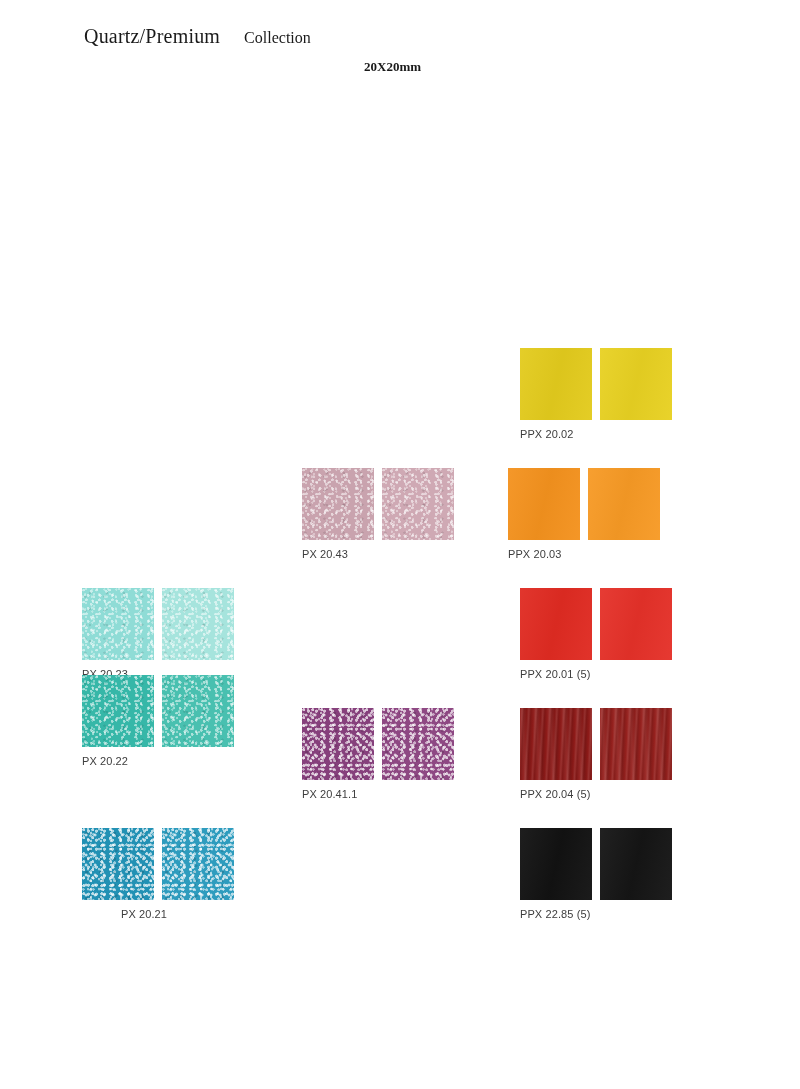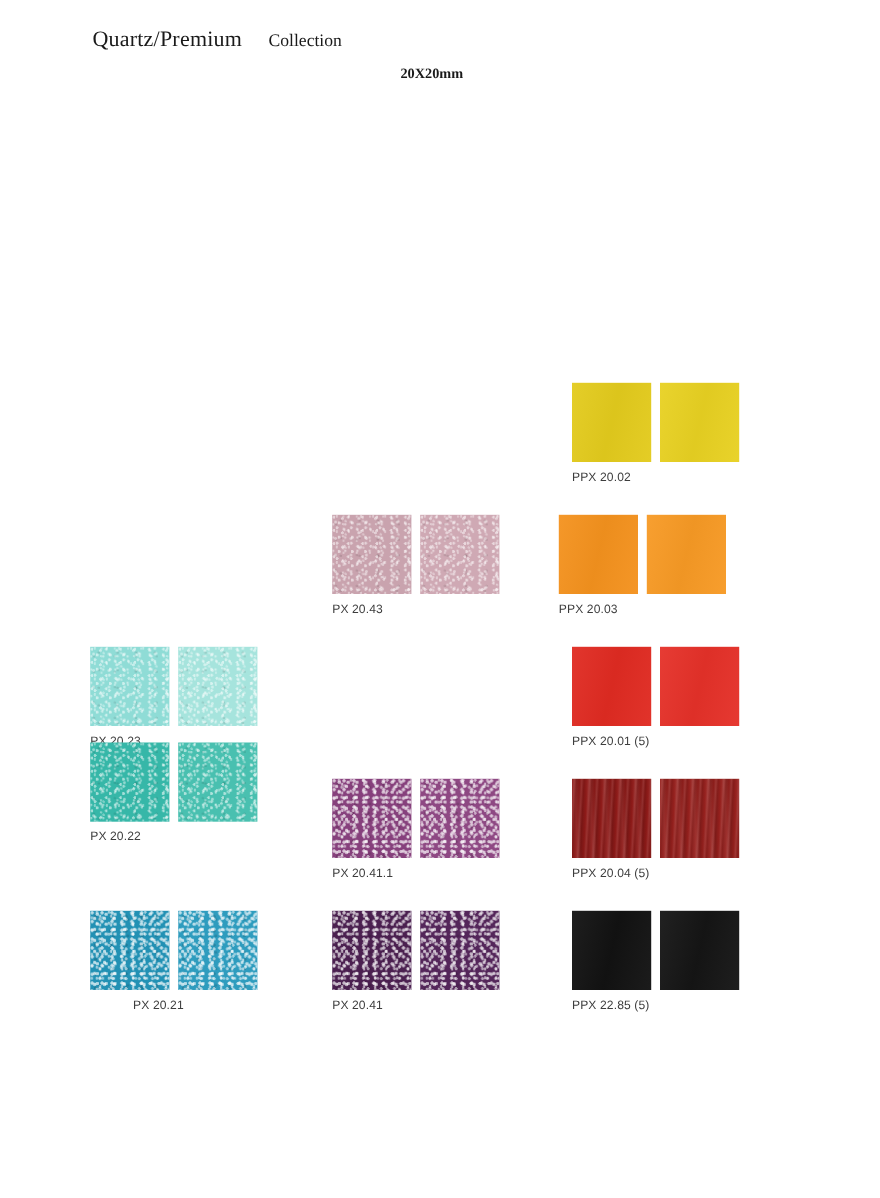--- a/index.html
+++ b/index.html
@@ -191,27 +191,20 @@
       </div>
       <div class="swatch-label">PX 20.43</div>
     </div>
     <div class="swatch-cell" style="left: 302px; top: 708px;">
       <div class="swatch-pair">
         <div class="swatch-tile tex-speckle" style="background-color: rgb(134, 64, 124);"></div>
         <div class="swatch-tile tex-speckle" style="background-color: rgb(142, 72, 131);"></div>
       </div>
       <div class="swatch-label">PX 20.41.1</div>
     </div>
-    <div class="swatch-cell" style="left: 302px; top: 828px;">
-      <div class="swatch-pair">
-        <div class="swatch-tile tex-speckle" style="background-color: rgb(75, 32, 80);"></div>
-        <div class="swatch-tile tex-speckle" style="background-color: rgb(84, 38, 90);"></div>
-      </div>
-      <div class="swatch-label">PX 20.41</div>
-    </div>
     <div class="swatch-cell" style="left: 520px; top: 348px;">
       <div class="swatch-pair">
         <div class="swatch-tile tex-flat" style="background-color: rgb(227, 203, 29);"></div>
         <div class="swatch-tile tex-flat" style="background-color: rgb(232, 209, 34);"></div>
       </div>
       <div class="swatch-label">PPX 20.02</div>
     </div>
     <div class="swatch-cell" style="left: 508px; top: 468px;">
       <div class="swatch-pair">
         <div class="swatch-tile tex-flat" style="background-color: rgb(244, 146, 30);"></div>

